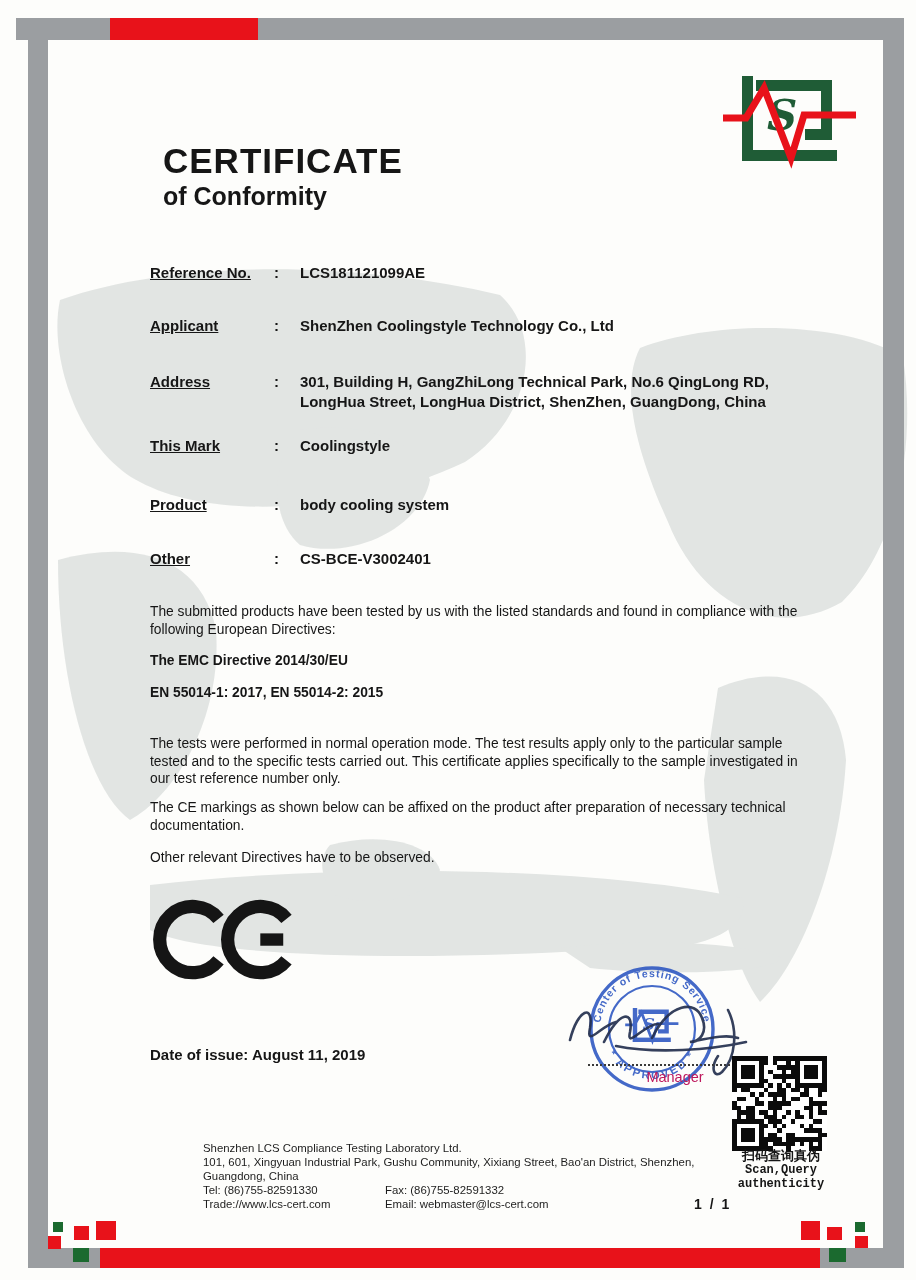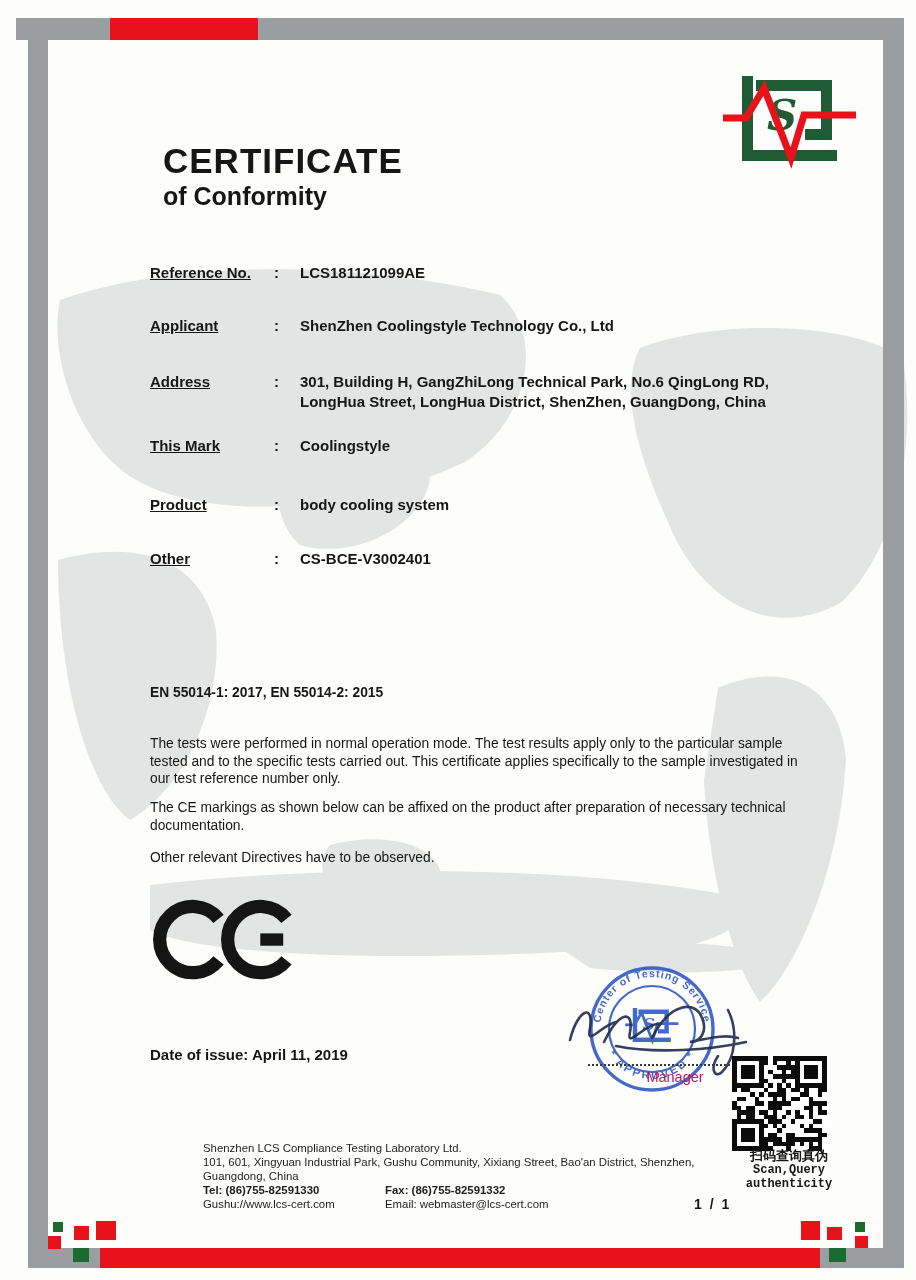--- a/index.html
+++ b/index.html
@@ -25,21 +25,21 @@
   .foot{position:absolute;left:163px;font-size:11.4px;line-height:14px;color:#1d1d1d;margin-left:40px;}
   .fcol2{position:absolute;left:182px;top:0;}
   .pagenum{font-size:14px;font-weight:bold;letter-spacing:2px;margin-top:12px;}
   
   .dotline{border-bottom:2px dotted #3a3a3a;}
   .manager{font-size:14.5px;color:#be185d;text-align:center;}
   
   .qrgrid{display:grid;grid-template-columns:repeat(21,4.5px);grid-auto-rows:4.5px;background:#fff;}
   .qrgrid i{display:block;width:4.5px;height:4.5px;}
   .qb{background:#0b0b0b;} .qw{background:#fff;}
-  .qcap{font-weight:bold;text-align:center;color:#161616;margin-left:8px;}
+  .qcap{font-weight:bold;text-align:center;color:#161616;}
   svg{display:block;}
 </style>
 </head>
 <body>
 
 <div class="page">
 
   <svg class="abs" style="left:0;top:0;" width="916" height="1280" viewBox="0 0 916 1280">
     <g fill="#ccd2d0" opacity="0.55">
       <path d="M60,300 C180,258 360,262 500,295 C545,335 530,420 465,462 C360,512 215,522 140,482 C78,450 48,355 60,300 Z"></path>
@@ -111,34 +111,36 @@
     <span class="flabel">Product</span>
     <span class="fcolon">:</span>
     <span class="fvalue">body cooling system</span>
   </div>
   <div class="frow" style="top:549px;">
     <span class="flabel">Other</span>
     <span class="fcolon">:</span>
     <span class="fvalue">CS-BCE-V3002401</span>
   </div>
 
+  <div class="para" style="top:603px;">The submitted products have been tested by us with the listed standards and found in compliance with the following European Directives:</div>
+  <div class="para bold" style="top:652px;">The EMC Directive 2014/30/EU</div>
   <div class="para bold" style="top:684px;">EN 55014-1: 2017, EN 55014-2: 2015</div>
   <div class="para" style="top:735px;">The tests were performed in normal operation mode. The test results apply only to the particular sample tested and to the specific tests carried out. This certificate applies specifically to the sample investigated in our test reference number only.</div>
   <div class="para" style="top:799px;">The CE markings as shown below can be affixed on the product after preparation of necessary technical documentation.</div>
   <div class="para" style="top:849px;">Other relevant Directives have to be observed.</div>
 
   <svg class="abs" style="left:150px;top:887px;" width="150" height="106" viewBox="0 0 170 103" aria-label="CE">
     <g fill="none" stroke="#151515" stroke-width="15">
       <path d="M 77.7,27.5 A 37.5,37.5 0 1 0 77.7,74.5"></path>
       <path d="M 154.7,27.5 A 37.5,37.5 0 1 0 154.7,74.5"></path>
     </g>
     <line x1="125" y1="51" x2="151" y2="51" stroke="#151515" stroke-width="14"></line>
   </svg>
 
-  <div class="abs bold" style="left:150px;top:1046px;font-size:15px;">Date of issue: April 11, 2019</div>
+  <div class="abs bold" style="left:150px;top:1046px;font-size:15px;">Date of issue: August 11, 2019</div>
 
   <svg class="abs" style="left:572px;top:958px;" width="185" height="145" viewBox="0 0 185 145">
     <g opacity="0.88">
       <circle cx="80" cy="71" r="61" fill="none" stroke="#2b55c1" stroke-width="3.4"></circle>
       <circle cx="80" cy="71" r="43" fill="none" stroke="#2b55c1" stroke-width="2.2"></circle>
       <path id="tA" d="M 28,71 A 52,52 0 1 1 132,71" fill="none"></path>
       <path id="bA" d="M 30,71 A 50,50 0 0 0 130,71" fill="none"></path>
       <text font-size="10.5" font-weight="bold" fill="#2b55c1" letter-spacing="1">
         <textPath href="#tA" startOffset="50%" text-anchor="middle">Center of Testing Service</textPath>
       </text>
@@ -612,23 +614,23 @@
       <i class="qb"></i>
       <i class="qb"></i>
       <i class="qw"></i>
     </div>
   <div class="abs qcap" style="left:711px;top:1147px;width:140px;font-size:13px;">扫码查询真伪</div>
   <div class="abs qcap" style="left:701px;top:1163px;width:160px;font-size:12px;font-family:Liberation Mono, monospace;">Scan,Query authenticity</div>
 
   <div class="foot" style="top:1141px;">Shenzhen LCS Compliance Testing Laboratory Ltd.</div>
   <div class="foot" style="top:1155px;">101, 601, Xingyuan Industrial Park, Gushu Community, Xixiang Street, Bao'an District, Shenzhen,</div>
   <div class="foot" style="top:1169px;">Guangdong, China</div>
-  <div class="foot" style="top:1183px;width:500px;font-weight:bold;">
+  <div class="foot" style="top:1183px;width:500px;">
     <span>Tel: (86)755-82591330</span>
     <span class="fcol2">Fax: (86)755-82591332</span>
   </div>
   <div class="foot" style="top:1197px;width:500px;">
-    <span>Gushu://www.lcs-cert.com</span>
+    <span>Trade://www.lcs-cert.com</span>
     <span class="fcol2">Email: webmaster@lcs-cert.com</span>
   </div>
   <div class="abs pagenum" style="left:694px;top:1184px;">1 / 1</div>
 
 </div>
 
 </body></html>

